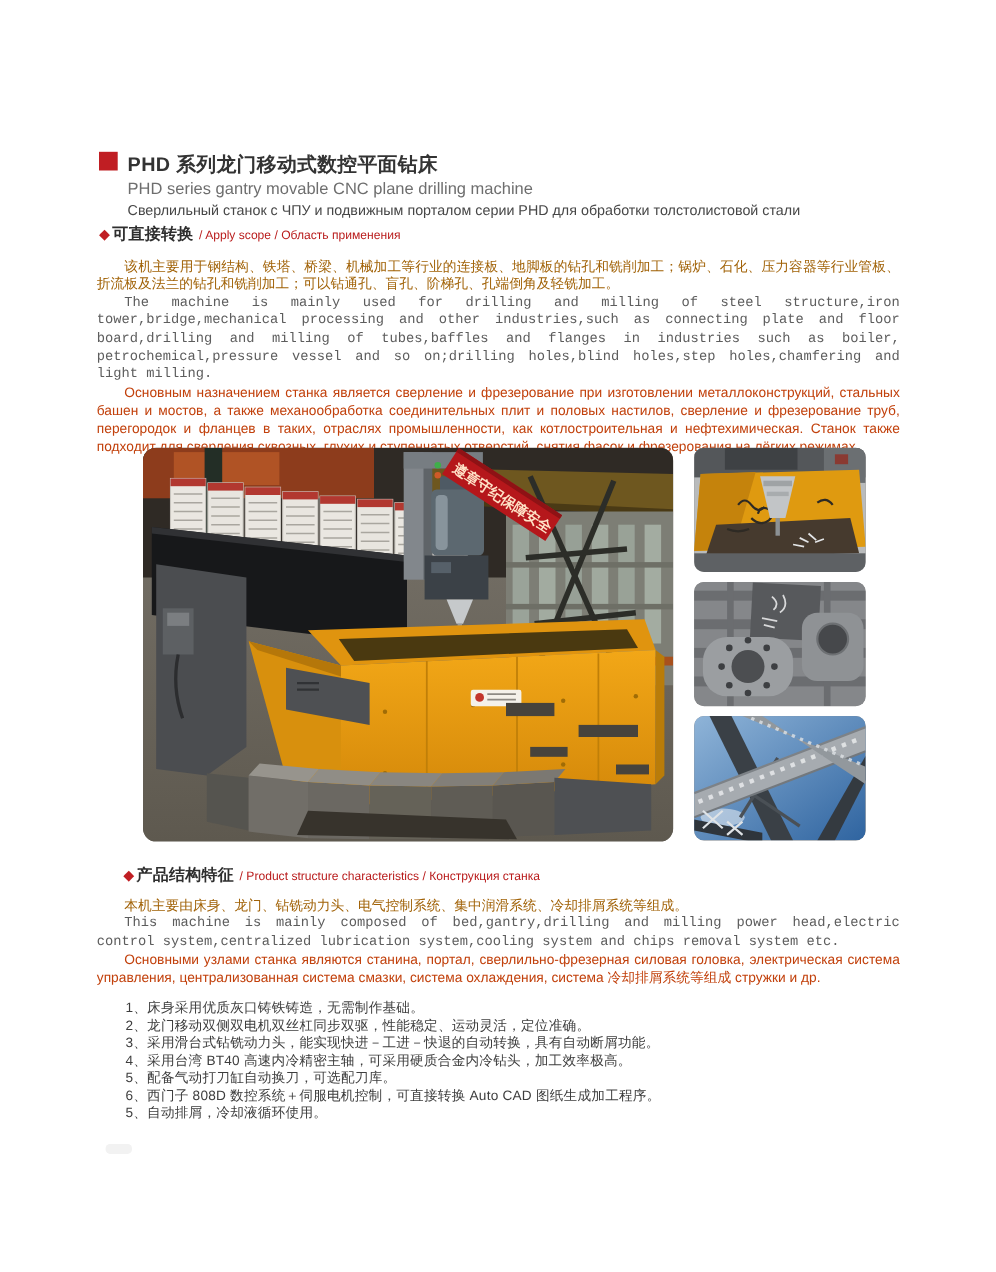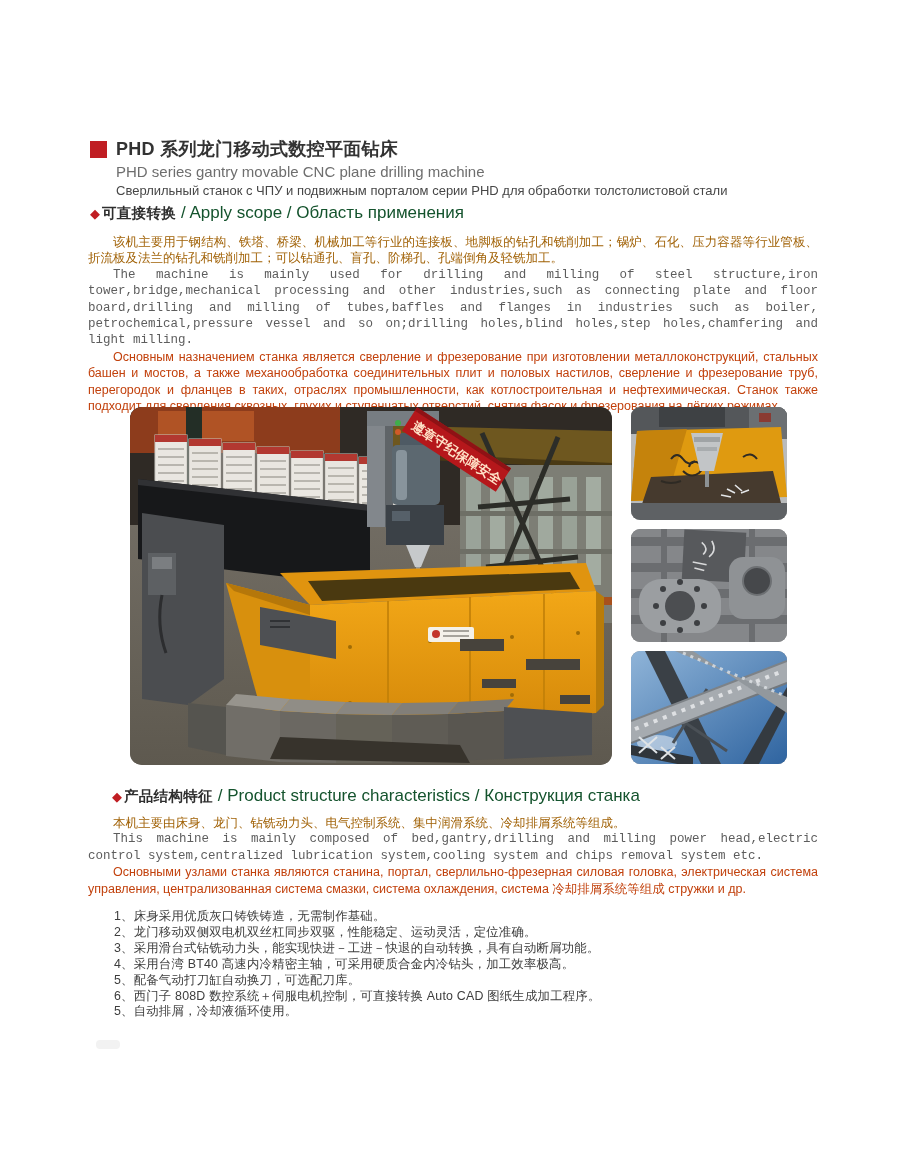--- a/index.html
+++ b/index.html
@@ -6,31 +6,31 @@
   html,body { background:#ffffff; }
   body {
     width:905px; height:1156px; position:relative; overflow:hidden;
     font-family:"Liberation Sans","DejaVu Sans",sans-serif;
     -webkit-font-smoothing:antialiased;
   }
   .page { position:absolute; inset:0; background:#ffffff; }
 
   
   .title-block { position:absolute; top:138px; left:90px; width:732px; }
-  .title-row { display:flex; align-items:center; gap:9px; }
+  .title-row { display:flex; align-items:flex-start; gap:9px; }
   .red-square { width:17px; height:17px; background:#c01e23; flex:0 0 auto; }
   .title-zh { font-size:18px; font-weight:bold; color:#333333; letter-spacing:.3px; line-height:22px; }
   .title-en { margin-left:26px; margin-top:2px; font-size:15px; color:#6e6e6e; line-height:19px; }
   .title-ru { margin-left:26px; margin-top:2px; font-size:13px; color:#474747; line-height:16px; }
 
   
   .sec-head { position:absolute; display:flex; align-items:baseline; font-size:14.5px; color:#2e2e2e; }
   .sec-head .diamond { color:#c01e23; font-size:13px; margin-right:2px; align-self:center; }
   .sec-head .zh { font-weight:bold; letter-spacing:.3px; }
-  .sec-head .rest { margin-left:5px; font-size:17px; color:#14532d; }
+  .sec-head .rest { margin-left:5px; font-size:11px; color:#b91c1c; }
   #sec1-head { top:203px; left:90px; }
   #sec2-head { top:786px; left:112px; }
 
   
   .body-col { position:absolute; left:88px; width:730px; }
   #sec1-body { top:234px; }
   #sec2-body { top:815px; }
   .para { text-align:justify; text-indent:2em; font-size:12.5px; line-height:16.4px; }
   .para.zh { color:#a16207; }
   .para.en { color:#5d5d5d;font-family:Liberation Mono, monospace; }

